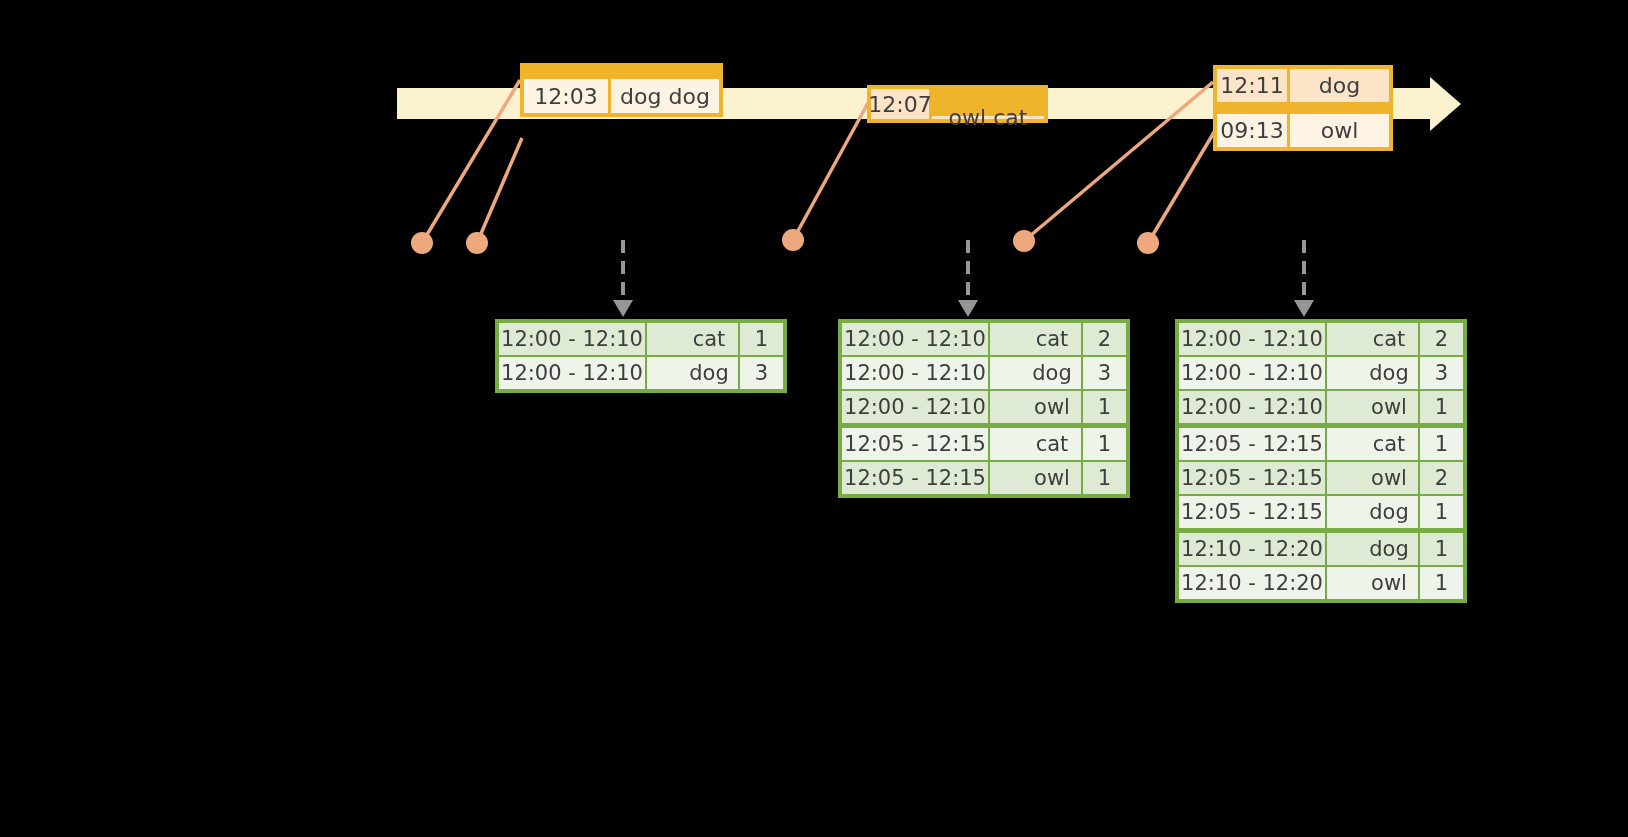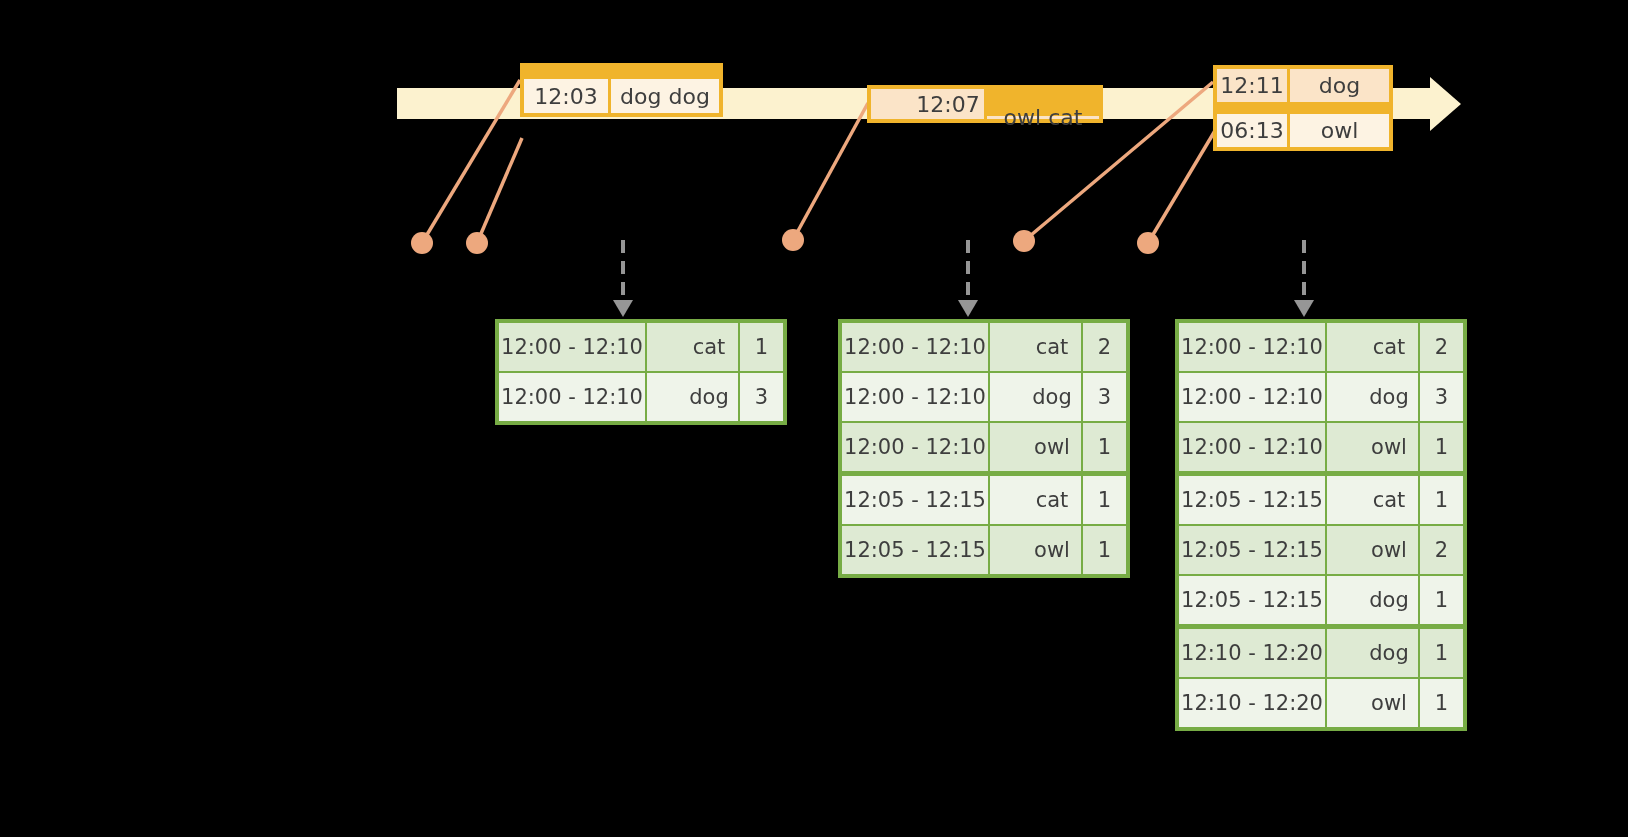--- a/index.html
+++ b/index.html
@@ -73,32 +73,32 @@
   }
   .etable .row { height: 34px; margin-top: 12px; }
   .etable .row.first { margin-top: 0; }
   .etable .cell + .cell { margin-left: 3px; }
   .etable .row.dark  .cell { background: var(--c-orange_dark); }
   .etable .row.light .cell { background: var(--c-orange_light); }
   #event-a { left: 520px; top: 63px; }
   #event-a .c0 { width: 84px; }  #event-a .c1 { width: 108px; }
   #event-b { left: 867px; top: 85px; }
   #event-b .row { height: 30px; }
-  #event-b .c0 { width: 72px; padding-left: 41px; }  #event-b .c1 { width: 112px; margin-top: 27px; }
+  #event-b .c0 { width: 58px; }  #event-b .c1 { width: 112px; margin-top: 27px; }
   #event-c { left: 1213px; top: 65px; }
   #event-c .row { height: 33px; text-align: right; }
   #event-c .c0 { width: 70px; }  #event-c .c1 { width: 99px; }
 
   
   .gtable {
     border-color: var(--c-green_border);
     background: var(--c-green_border);
     font-size: 21px;
   }
-  .gtable .row { height: 48px; margin-top: 2px; border-radius: 15px; }
+  .gtable .row { height: 32px; margin-top: 2px; border-radius: 15px; }
   .gtable .row.first { margin-top: 0; }
   .gtable .row.group { margin-top: 5px; }
   .gtable .cell + .cell { margin-left: 2px; }
   .gtable .row.dark  .cell { background: var(--c-green_dark); }
   .gtable .row.light .cell { background: var(--c-green_light); }
   .gtable .c0 { width: 146px; }
   .gtable .c1 { width: 58px; padding-left: 33px; }
   .gtable .c2 { width: 43px; }
   #result-0 { left: 495px;  top: 319px; }
   #result-1 { left: 838px;  top: 319px; }
@@ -145,21 +145,21 @@
         <div class="cell c0">12:07</div>
         <div class="cell c1">owl cat</div>
       </div>
     </div>
   <div id="event-c" class="dtable etable">
       <div class="row dark first">
         <div class="cell c0">12:11</div>
         <div class="cell c1">dog</div>
       </div>
       <div class="row light">
-        <div class="cell c0">06:13</div>
+        <div class="cell c0">09:13</div>
         <div class="cell c1">owl</div>
       </div>
     </div>
 
   <div id="result-0" class="dtable gtable">
       <div class="row dark first">
         <div class="cell c0">12:00 - 12:10</div>
         <div class="cell c1">cat</div>
         <div class="cell c2">1</div>
       </div>

